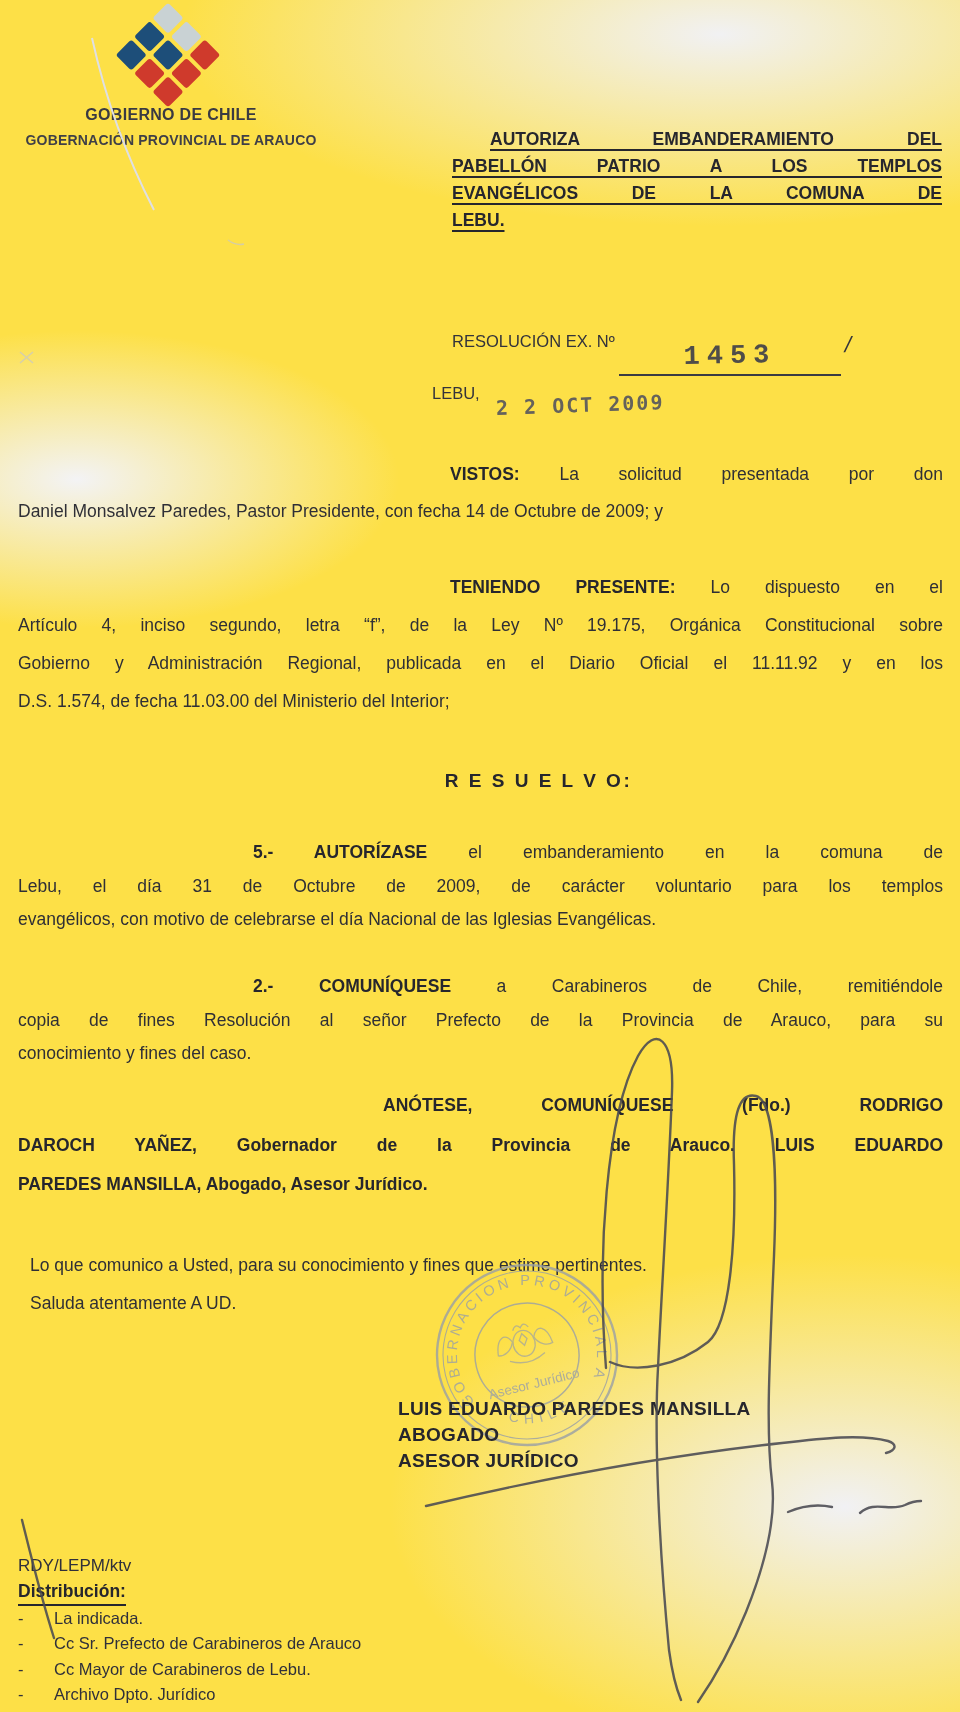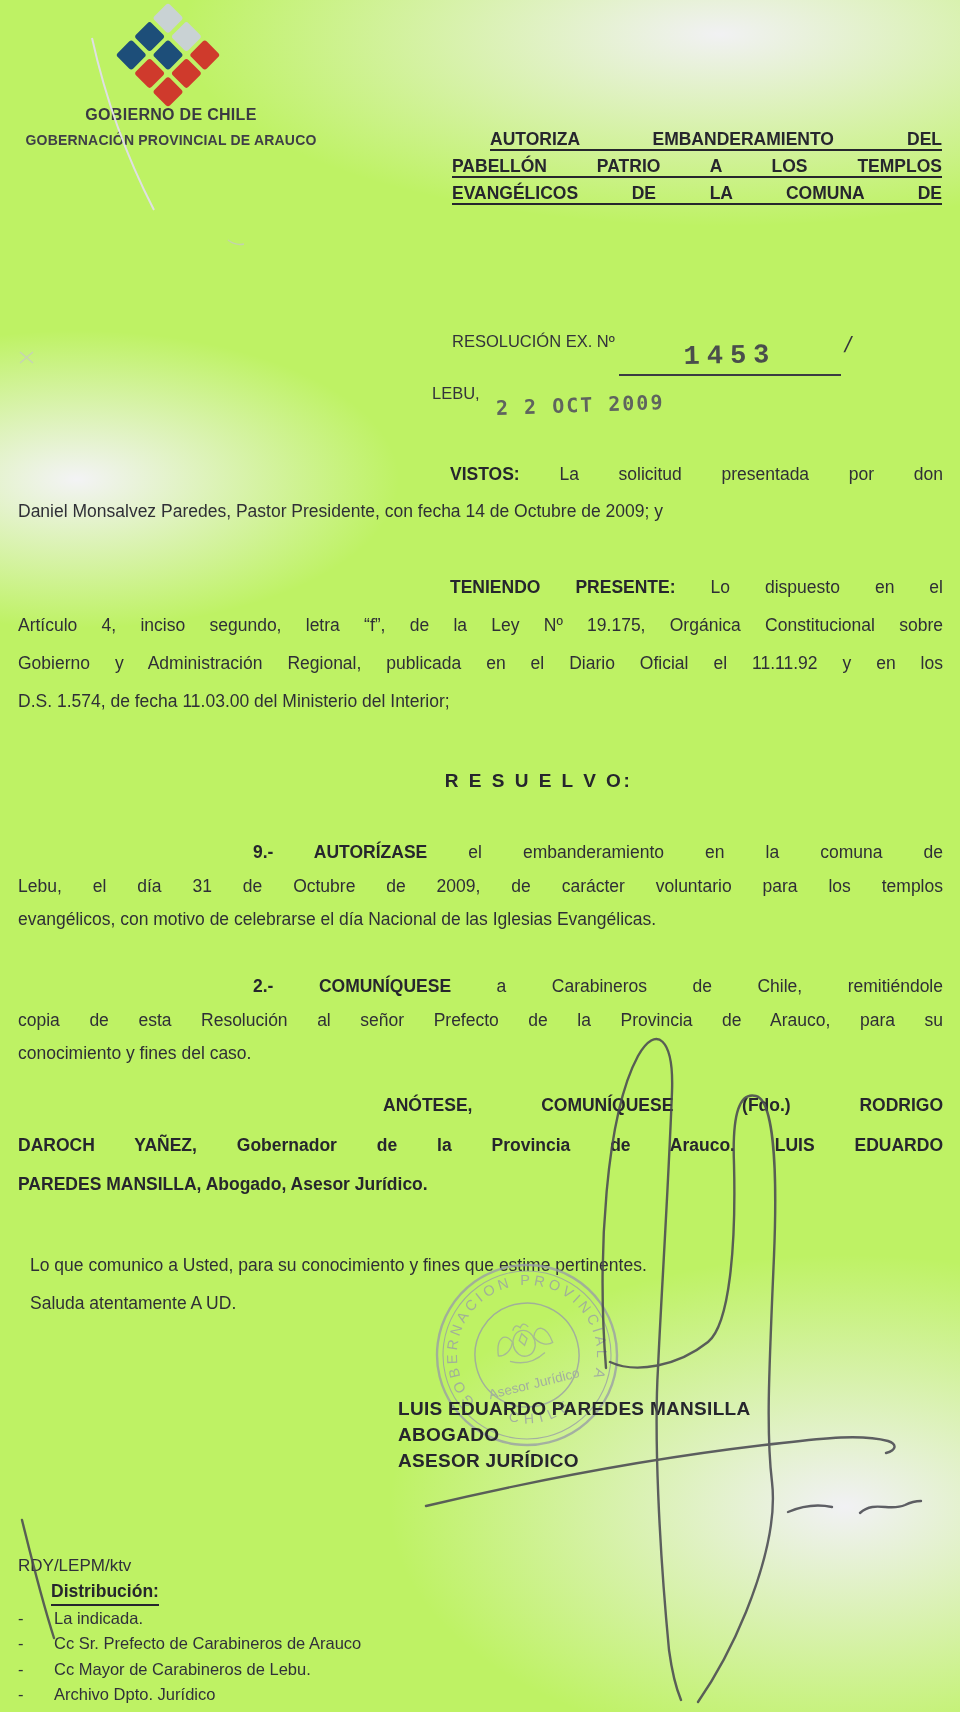--- a/index.html
+++ b/index.html
@@ -1,18 +1,18 @@
 <!DOCTYPE html>
 <html><head>
 <meta charset="utf-8">
 <style>
   html,body{margin:0;padding:0;background:#e8e8ea;}
   .page{
     position:relative;width:960px;height:1712px;margin:0 auto;
-    background:#bef264;overflow:hidden;
+    background:#fde047;overflow:hidden;
     font-family:"Liberation Sans",sans-serif;color:#2f2f36;
   }
   .page::before{
     content:"";position:absolute;inset:0;
     background:
       radial-gradient(900px 320px at 75% 2%, #f1f1f3 0%, transparent 60%),
       radial-gradient(520px 240px at 8% 28%, #f3f3f5 0%, transparent 62%),
       radial-gradient(760px 420px at 88% 88%, #f1f1f4 0%, transparent 60%);
   }
   .abs{position:absolute;}
@@ -66,21 +66,21 @@
   .anotese{top:1086px;line-height:39.5px;font-weight:700;color:#26262d;}
   .ind-365{padding-left:365px;}
   .closing{top:1246px;line-height:38px;margin-left:12px;}
 
   
   .sig-block{left:398px;top:1396px;width:465px;text-align:left;font-weight:700;font-size:19px;line-height:26px;color:#26262d;letter-spacing:.3px;}
 
   
   .footer{left:18px;top:1554px;font-size:16.5px;color:#30303a;}
   .initials{font-size:17px;line-height:24px;}
-  .dist-title{display:inline-block;font-weight:700;font-size:17.5px;line-height:26px;color:#26262d;border-bottom:2.5px solid #26262d;margin-left:33px;}
+  .dist-title{display:inline-block;font-weight:700;font-size:17.5px;line-height:26px;color:#26262d;border-bottom:2.5px solid #26262d;}
   .dist-row{display:flex;line-height:25.4px;}
   .dist-row .dash{width:36px;}
 
   .stamp-svg{left:417px;top:1245px;}
   .overlay{left:0;top:0;pointer-events:none;}
 </style>
 </head>
 <body>
 
 <div class="page">
@@ -101,20 +101,21 @@
 
   <div class="abs hdr-text">
     <div class="hdr-l1">GOBIERNO DE CHILE</div>
     <div class="hdr-l2">GOBERNACIÓN PROVINCIAL DE ARAUCO</div>
   </div>
 
   <div class="abs title">
     <div class="t-first">AUTORIZA EMBANDERAMIENTO DEL</div>
     <div>PABELLÓN PATRIO A LOS TEMPLOS</div>
     <div>EVANGÉLICOS DE LA COMUNA DE</div>
+    <div class="t-last">LEBU.</div>
   </div>
 
   <div class="abs resline">
     <span class="res-label">RESOLUCIÓN EX. Nº</span>
     <span class="res-blank">
       <span class="res-number">1453</span>
     </span>
     <span class="res-slash">/</span>
   </div>
 
@@ -138,33 +139,33 @@
     </div>
     <div class="ln j">Artículo 4, inciso segundo, letra “f”, de la Ley Nº 19.175, Orgánica Constitucional sobre</div>
     <div class="ln j">Gobierno y Administración Regional, publicada en el Diario Oficial el 11.11.92 y en los</div>
     <div class="ln">D.S. 1.574, de fecha 11.03.00 del Ministerio del Interior;</div>
   </div>
 
   <div class="abs block resuelvo">R E S U E L V O:</div>
 
   <div class="abs block p1">
     <div class="ln j ind-235">
-      <span class="b">9.- AUTORÍZASE</span>
+      <span class="b">5.- AUTORÍZASE</span>
       <span>el embanderamiento en la comuna de</span>
     </div>
     <div class="ln j">Lebu, el día 31 de Octubre de 2009, de carácter voluntario para los templos</div>
     <div class="ln">evangélicos, con motivo de celebrarse el día Nacional de las Iglesias Evangélicas.</div>
   </div>
 
   <div class="abs block p2">
     <div class="ln j ind-235">
       <span class="b">2.- COMUNÍQUESE</span>
       <span>a Carabineros de Chile, remitiéndole</span>
     </div>
-    <div class="ln j">copia de esta Resolución al señor Prefecto de la Provincia de Arauco, para su</div>
+    <div class="ln j">copia de fines Resolución al señor Prefecto de la Provincia de Arauco, para su</div>
     <div class="ln">conocimiento y fines del caso.</div>
   </div>
 
   <div class="abs block anotese">
     <div class="ln j ind-365">ANÓTESE, COMUNÍQUESE (Fdo.) RODRIGO</div>
     <div class="ln j">DAROCH YAÑEZ, Gobernador de la Provincia de Arauco. LUIS EDUARDO</div>
     <div class="ln">PAREDES MANSILLA, Abogado, Asesor Jurídico.</div>
   </div>
 
   <div class="abs block closing">

